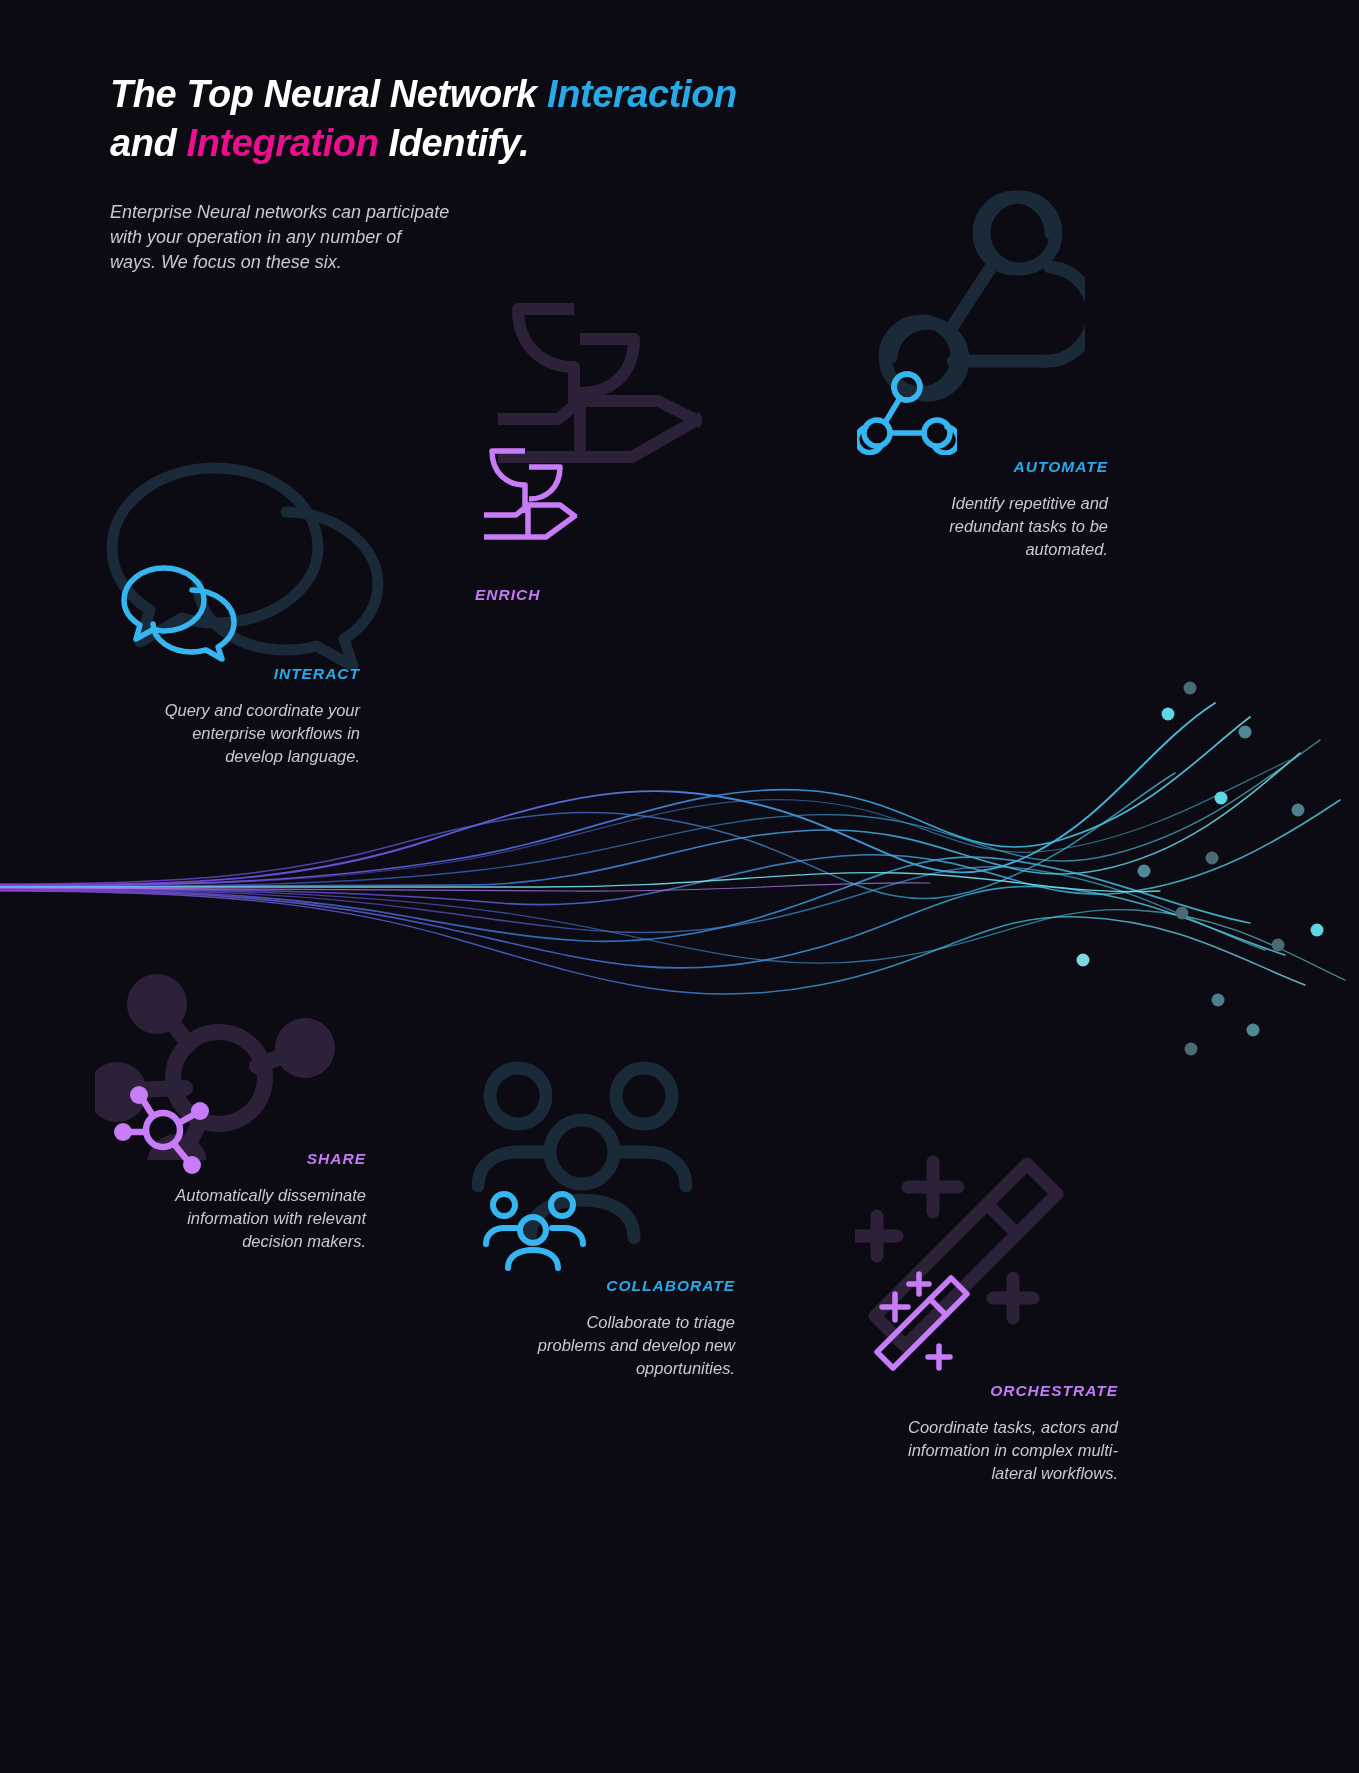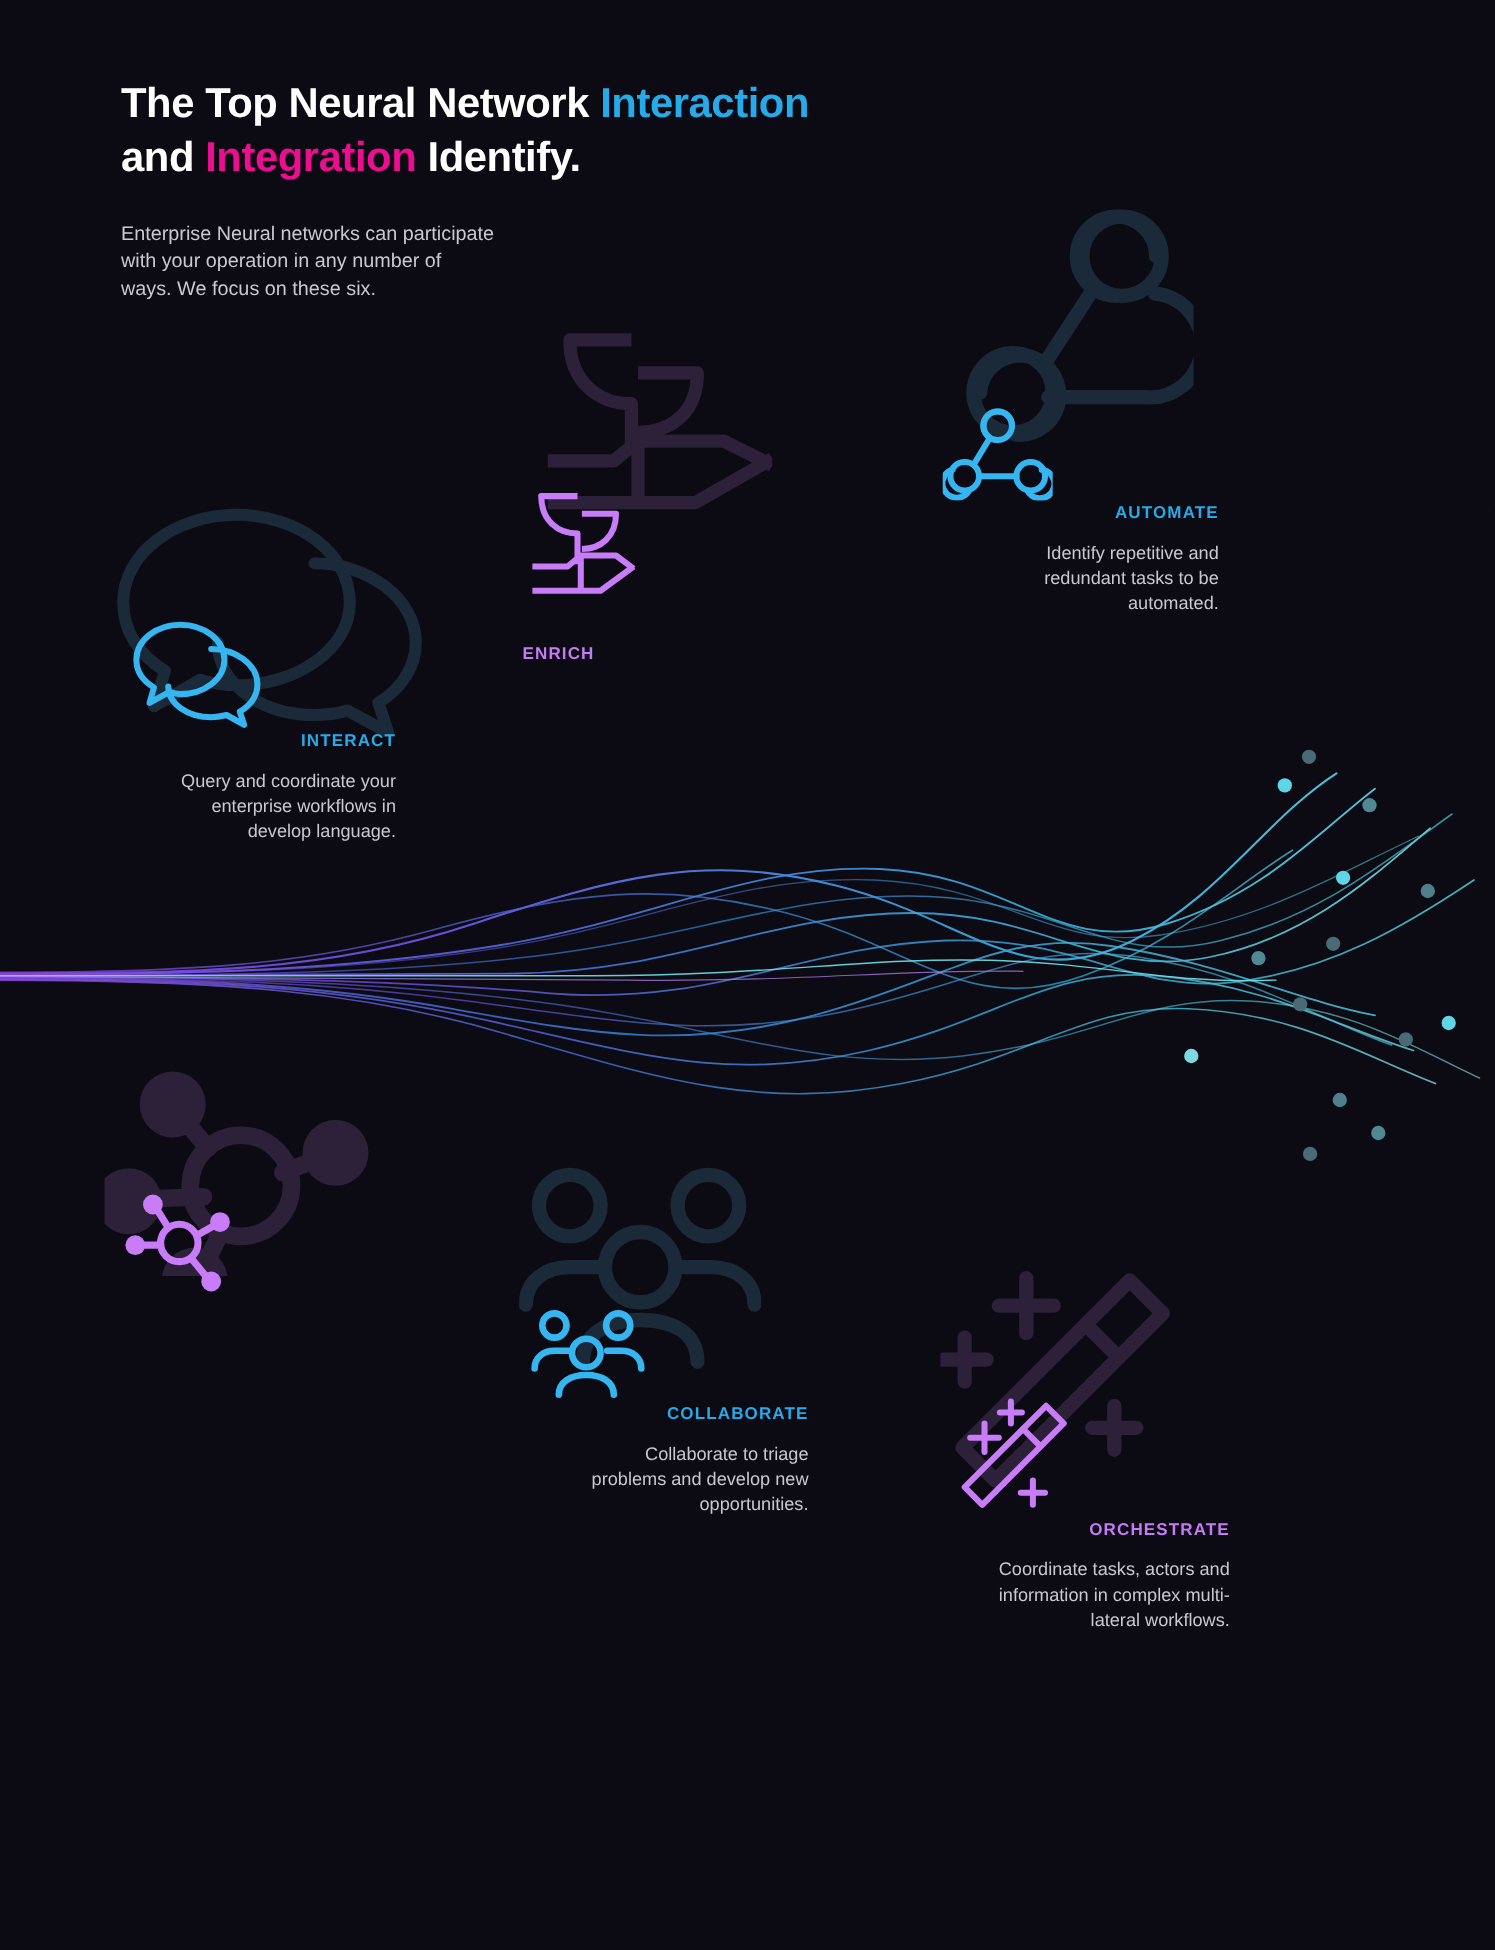--- a/index.html
+++ b/index.html
@@ -8,20 +8,21 @@
     background: #0b0a12;
   }
   #page {
     position: relative;
     width: 1359px;
     height: 1773px;
     background: #0c0a13;
     overflow: hidden;
     font-family: "Liberation Sans", sans-serif;
     color: #ffffff;
+    font-style: italic;
   }
 
   
   #header {
     position: absolute;
     left: 110px;
     top: 70px;
     width: 760px;
   }
   .headline {
@@ -284,20 +285,28 @@
         <path d="M33 56 L 15 56"></path>
       </g>
       <g fill="#C87CF7">
         <circle cx="26" cy="19" r="9"></circle>
         <circle cx="87" cy="35" r="9"></circle>
         <circle cx="10" cy="56" r="9"></circle>
         <circle cx="79" cy="89" r="9"></circle>
       </g>
     </svg>
   </div>
+  <div class="card" style="left:116px; top:1150px;">
+    <div class="label c-purple">SHARE</div>
+    <div class="desc">
+      <span>Automatically disseminate</span>
+      <span>information with relevant</span>
+      <span>decision makers.</span>
+    </div>
+  </div>
 
   <div class="iconstack" style="left:472px; top:1060px; width:220px; height:220px;">
     <svg class="ghost" width="220" height="220" viewBox="0 0 220 220" fill="none">
       <g stroke="#1b2a38" stroke-width="13" fill="none" stroke-linecap="round" stroke-linejoin="round">
         <circle cx="46" cy="36" r="28"></circle>
         <circle cx="172" cy="36" r="28"></circle>
         <circle cx="110" cy="92" r="32"></circle>
         <path d="M6 126 C 6 104, 24 92, 46 92 L 76 92"></path>
         <path d="M214 126 C 214 104, 196 92, 174 92 L 144 92"></path>
         <path d="M58 178 C 58 152, 80 140, 110 140 C 140 140, 162 152, 162 178"></path>

